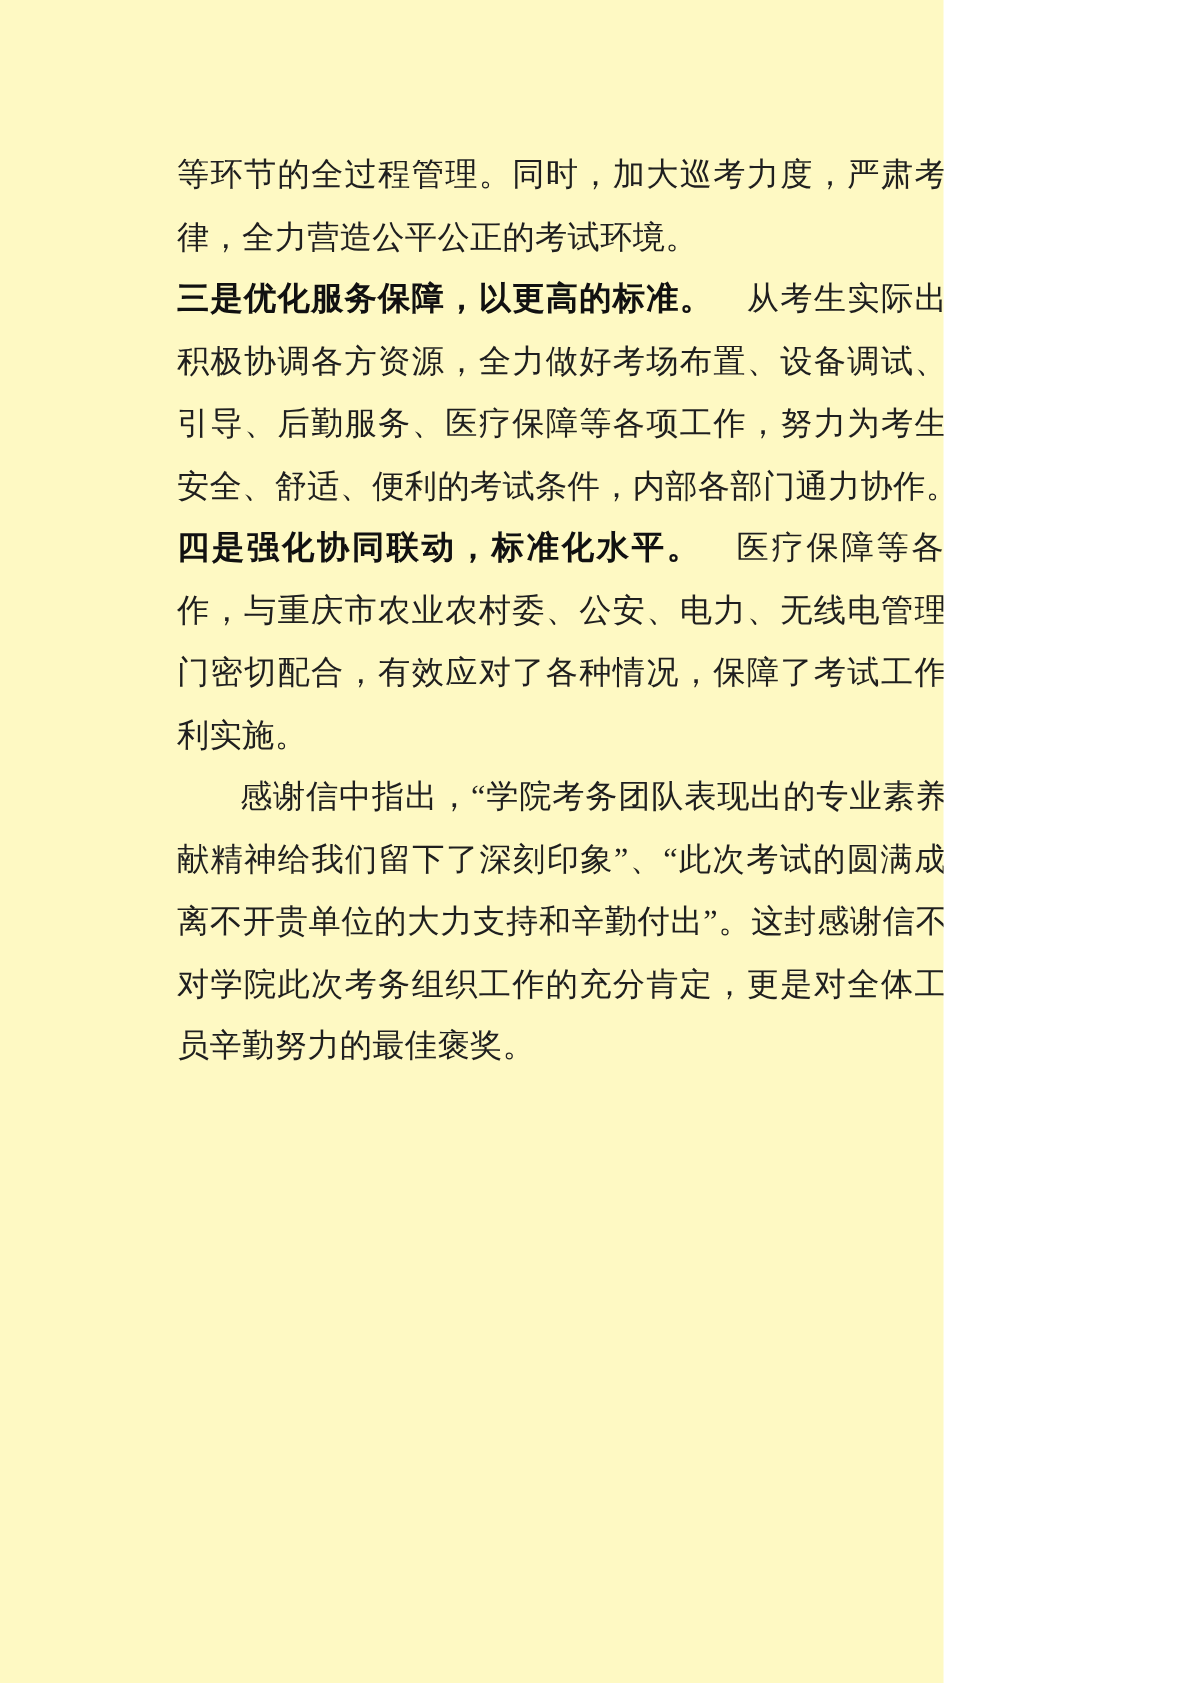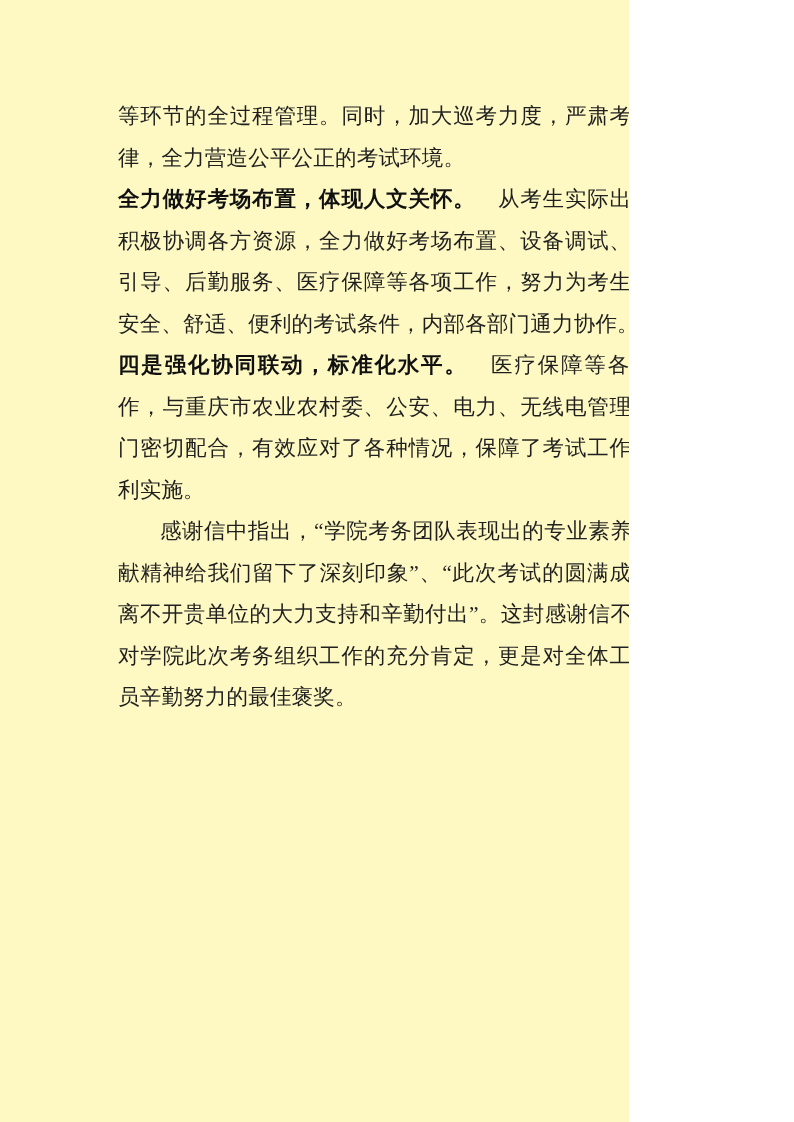--- a/index.html
+++ b/index.html
@@ -41,21 +41,21 @@
   }
 </style>
 </head>
 <body>
 
 <div class="page">
   <div class="text-block">
 
     <p class="para"><span>等环节的全过程管理。同时，加大巡考力度，严肃考试纪律，全力营造公平公正的考试环境。</span></p>
 
-    <p class="para"><strong class="lead">全力做好考场布置，体现人文关怀。</strong><span>　从考生实际出发，积极协调各方资源，全力做好考场布置、设备调试、指示引导、后勤服务、医疗保障等各项工作，努力为考生提供安全、舒适、便利的考试条件，内部各部门通力协作。</span></p>
+    <p class="para"><strong class="lead">三是优化服务保障，以更高的标准。</strong><span>　从考生实际出发，积极协调各方资源，全力做好考场布置、设备调试、指示引导、后勤服务、医疗保障等各项工作，努力为考生提供安全、舒适、便利的考试条件，内部各部门通力协作。</span></p>
 
     <p class="para"><strong class="lead">四是强化协同联动，标准化水平。</strong><span>　医疗保障等各项工作，与重庆市农业农村委、公安、电力、无线电管理等部门密切配合，有效应对了各种情况，保障了考试工作的顺利实施。</span></p>
 
     <p class="para indent"><span>感谢信中指出，“学院考务团队表现出的专业素养和奉献精神给我们留下了深刻印象”、“此次考试的圆满成功，离不开贵单位的大力支持和辛勤付出”。这封感谢信不仅是对学院此次考务组织工作的充分肯定，更是对全体工作人员辛勤努力的最佳褒奖。</span></p>
 
 
   </div>
 </div>
 
 </body></html>

